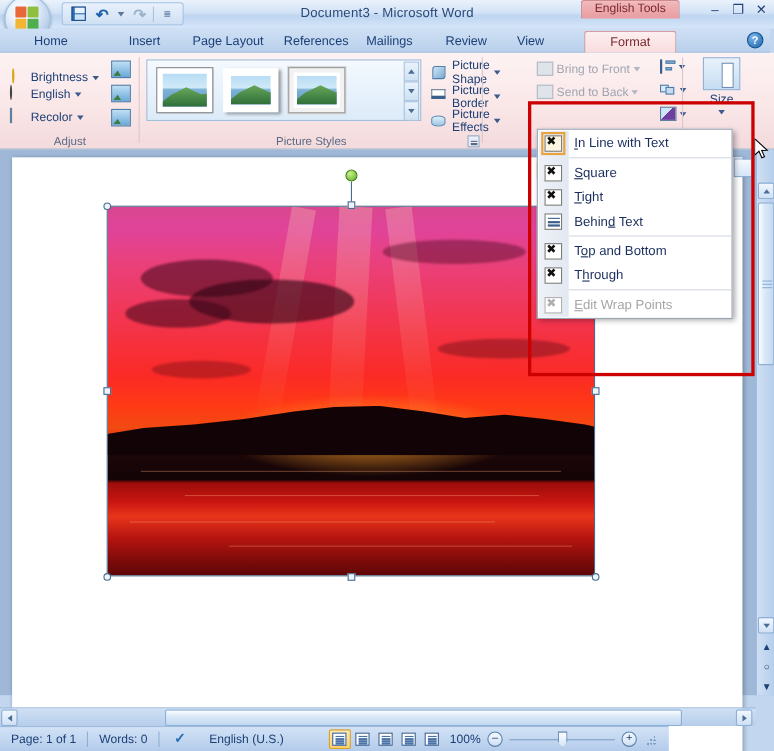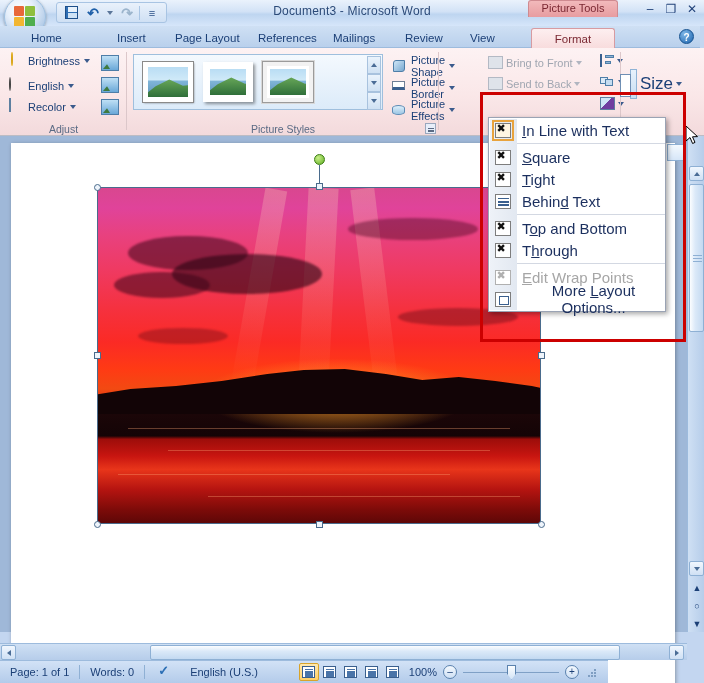--- a/index.html
+++ b/index.html
@@ -141,21 +141,21 @@
   .arw-dn{ width:0;height:0;border-left:3px solid transparent;border-right:3px solid transparent;border-top:4px solid #4a6c96; }
 
   .ps-item{ position:absolute; left:264px; height:20px; display:flex; align-items:center; gap:4px;
             font-size:11px; color:#1b3f76; cursor:default; }
 
   
   .arr-btn{ position:absolute; display:flex; align-items:center; gap:3px; font-size:11px; cursor:default; }
   .dim{ color:#a0a6b1; }
 
   .size-grp{ position:absolute; left:630px; top:4px; width:52px; height:64px;
-             display:flex; flex-direction:row; align-items:center; gap:3px; font-size:17px; color:#1b3f76; }
+             display:flex; flex-direction:column; align-items:center; gap:3px; font-size:11px; color:#1b3f76; }
   .size-ic{ width:34px; height:30px; background:linear-gradient(to bottom,#e8f2fc,#c6ddf2);
             border:1px solid #8fb3d6; position:relative; }
   .size-ic:before{ content:""; position:absolute; right:5px; top:4px; width:9px; height:21px;
                    background:#fff; border:1px solid #6f8fb4; }
 
   .wrap-btn{
     position:absolute; left:488px; top:97px; width:112px; height:19px;
     background:linear-gradient(to bottom,#ffe6a8,#ffc95e 45%,#fdb93c 55%,#ffd987);
     border:1px solid #d49a22; border-radius:2px;
     display:flex; align-items:center; gap:4px; padding-left:3px;
@@ -277,21 +277,21 @@
   .mi{ position:relative; height:22px; display:flex; align-items:center; cursor:default; }
   .mi-ic{ width:27px; display:flex; align-items:center; justify-content:center; flex:0 0 27px; z-index:2; }
   .mi-box{ width:16px; height:15px; background:#fff; border:1px solid #7d7d7d; position:relative; }
   .mi-box:after{ content:"\2716"; position:absolute; left:1px; top:-2px; font-size:11px; color:#111; }
   .mi-box.sel{ outline:2px solid #e8a33d; outline-offset:1px; background:#fff6e2; }
   .mi-box.lines:after{ content:""; left:2px; top:3px; width:11px; height:1px;
     border-top:1px solid #3a5f8e; box-shadow:0 3px 0 #3a5f8e,0 6px 0 #3a5f8e; }
   .mi-box.dimbox{ border-color:#b0b0b0; }
   .mi-box.dimbox:after{ color:#b0b0b0; }
   .mi-box.frame:after{ content:""; left:3px; top:3px; width:8px; height:7px; border:1px solid #3a5f8e; }
-  .mi-label{ font-size:15px; color:#1b2f5e; padding-left:6px; z-index:2;text-align:center; }
+  .mi-label{ font-size:12px; color:#1b2f5e; padding-left:6px; z-index:2;text-align:center; }
   .mi-label u{ text-decoration:underline; }
   .mi.disabled .mi-label{ color:#a6a6a6; }
   .m-sep{ height:1px; background:#d3d8e2; margin:2px 0 2px 28px; }
 
   .cursor{ position:absolute; left:686px; top:126px; width:13px; height:19px; z-index:70; }
 </style>
 </head>
 <body>
 
 <div id="app">
@@ -320,21 +320,21 @@
           <span class="redo-ic">↷</span>
         </div>
       <div class="qat-sep"></div>
       <div class="qat-btn">
           <span style="font-size:11px;color:#2a4f86">≡</span>
         </div>
     </div>
 
     <div class="win-title">Document3 - Microsoft Word</div>
 
-    <div class="ctx-tab-label">Picture Tools</div>
+    <div class="ctx-tab-label">English Tools</div>
 
     <div class="win-btns">
       <span>–</span>
       <span>❐</span>
       <span>✕</span>
     </div>
   </div>
 
   <div class="tabstrip">
     <div class="tab" style="left:22px">Home</div>
@@ -344,21 +344,21 @@
     <div class="tab" style="left:324px">Mailings</div>
     <div class="tab" style="left:396px">Review</div>
     <div class="tab" style="left:461px">View</div>
     <div class="tab active" style="left:531px;width:84px;text-align:center;padding:0">Format</div>
     <div class="help-btn">?</div>
   </div>
 
   <div class="ribbon">
 
     <div class="group" style="left:0; width:127px">
-      <div class="adj-item" style="top:2px">
+      <div class="adj-item" style="top:12px">
         <span class="adj-ic"><span class="sun"></span></span>
         <span>Brightness</span>
         <span class="caret"></span>
       </div>
       <div class="adj-item" style="top:27px">
         <span class="adj-ic"><span class="half"></span></span>
         <span>English</span>
         <span class="caret"></span>
       </div>
       <div class="adj-item" style="top:48px">
@@ -629,26 +629,20 @@
       <span class="mi-label">T<u>h</u>rough</span>
     </div>
     <div class="m-sep"></div>
 
     <div class="mi disabled">
       <span class="mi-ic">
           <span class="mi-box dimbox"></span>
         </span>
       <span class="mi-label"><u>E</u>dit Wrap Points</span>
     </div>
-    <div class="mi">
-      <span class="mi-ic">
-          <span class="mi-box frame"></span>
-        </span>
-      <span class="mi-label">More <u>L</u>ayout Options...</span>
-    </div>
   </div>
 
   <div class="redbox"></div>
 
   <svg class="cursor" viewBox="0 0 13 19">
     <polygon points="0,0 0,15 4,11.5 6.6,17.5 9,16.4 6.5,10.8 11.5,10.6" fill="#fff" stroke="#000" stroke-width="1"></polygon>
   </svg>
 
 </div>
 

